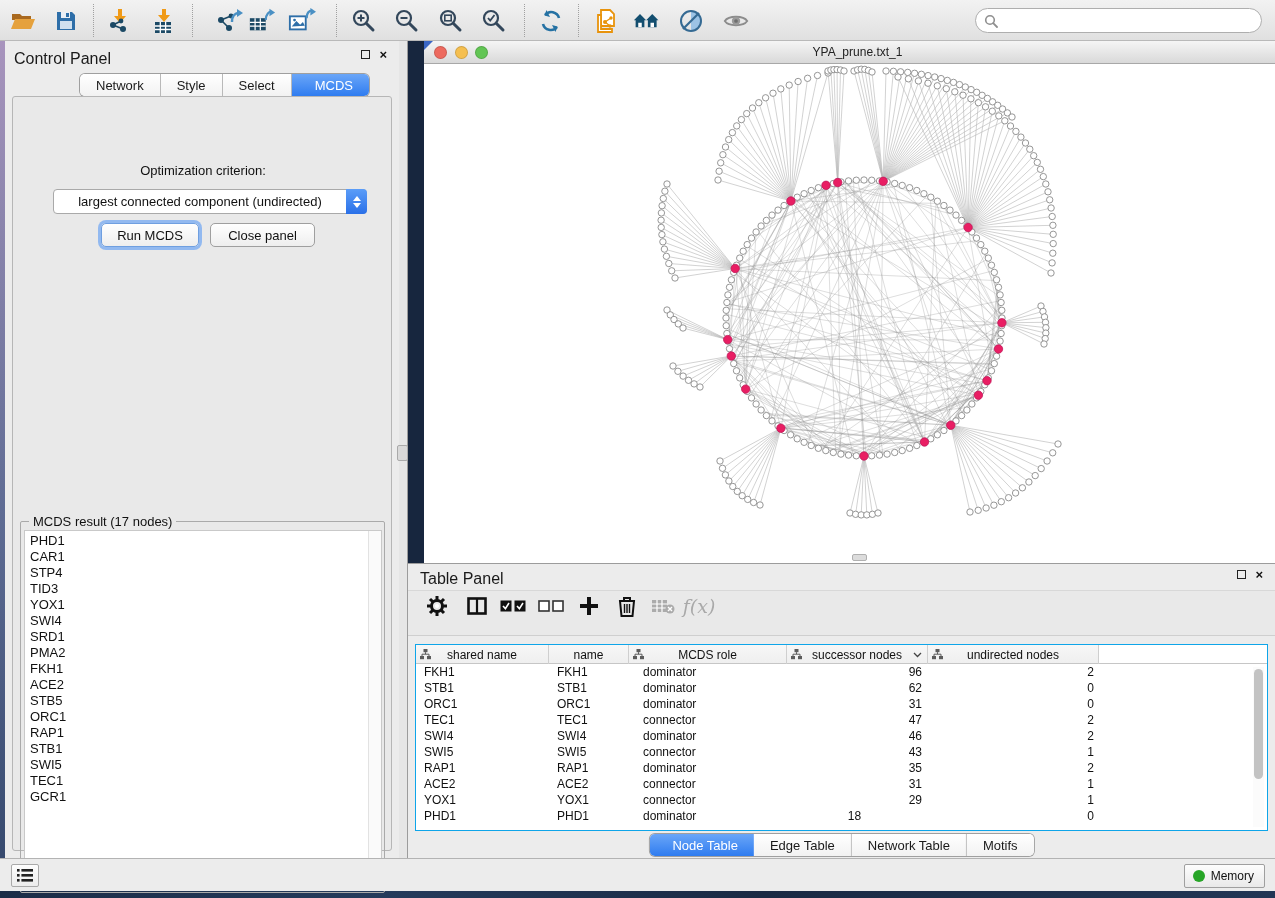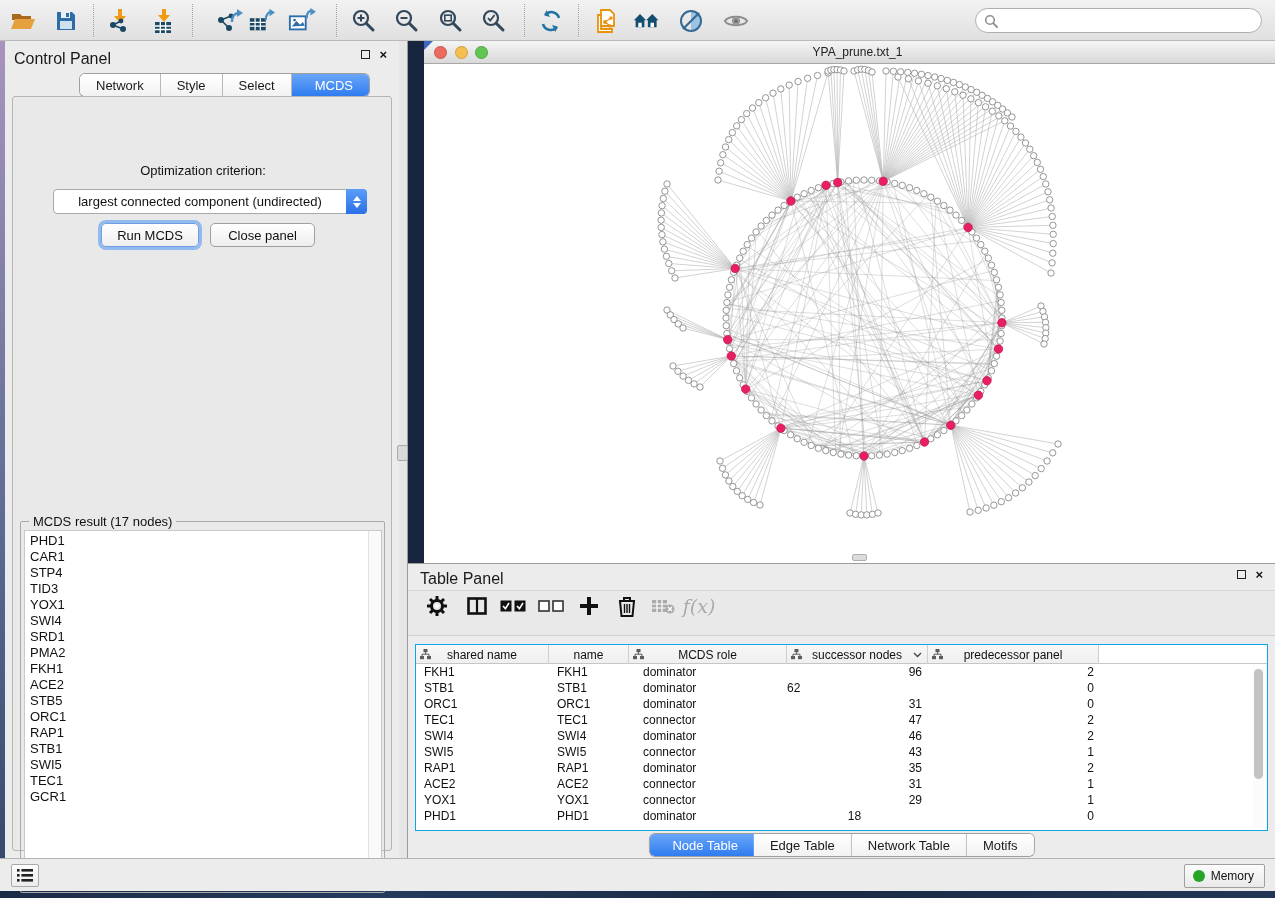--- a/index.html
+++ b/index.html
@@ -1082,37 +1082,37 @@
         </div>
         <div class="th" style="width: 171px;">
           <svg class="col-icon" width="11" height="11" viewBox="0 0 11 11">
             <g fill="#5c5c5c">
               <rect x="3.5" y="0" width="4" height="3.2"></rect>
               <rect x="0" y="7" width="4" height="3.2"></rect>
               <rect x="7" y="7" width="4" height="3.2"></rect>
             </g>
             <path d="M5.5 3.2v2M2 7V5.2h7V7" stroke="#5c5c5c" stroke-width="1" fill="none"></path>
           </svg>
-          <span>predecessor panel</span>
+          <span>undirected nodes</span>
         </div>
         <div style="flex: 1 1 0%; background: rgb(255, 255, 255); border-left: 1px solid rgb(207, 207, 207); margin-left: -1px;"></div>
       </div>
     <div id="nt-body">
         <div class="tr">
           <div class="td" style="width: 133px; text-align: left; padding-left: 8px;">FKH1</div>
           <div class="td" style="width: 80px; text-align: left; padding-left: 8px;">FKH1</div>
           <div class="td" style="width: 158px; text-align: left; padding-left: 14px;">dominator</div>
           <div class="td" style="width: 141px; text-align: right; padding-right: 6px;">96</div>
           <div class="td" style="width: 171px; text-align: right; padding-right: 5px;">2</div>
         </div>
         <div class="tr">
           <div class="td" style="width: 133px; text-align: left; padding-left: 8px;">STB1</div>
           <div class="td" style="width: 80px; text-align: left; padding-left: 8px;">STB1</div>
           <div class="td" style="width: 158px; text-align: left; padding-left: 14px;">dominator</div>
-          <div class="td" style="width: 141px; text-align: left; padding-right: 6px;">62</div>
+          <div class="td" style="width: 141px; text-align: right; padding-right: 6px;">62</div>
           <div class="td" style="width: 171px; text-align: right; padding-right: 5px;">0</div>
         </div>
         <div class="tr">
           <div class="td" style="width: 133px; text-align: left; padding-left: 8px;">ORC1</div>
           <div class="td" style="width: 80px; text-align: left; padding-left: 8px;">ORC1</div>
           <div class="td" style="width: 158px; text-align: left; padding-left: 14px;">dominator</div>
           <div class="td" style="width: 141px; text-align: right; padding-right: 6px;">31</div>
           <div class="td" style="width: 171px; text-align: right; padding-right: 5px;">0</div>
         </div>
         <div class="tr">

